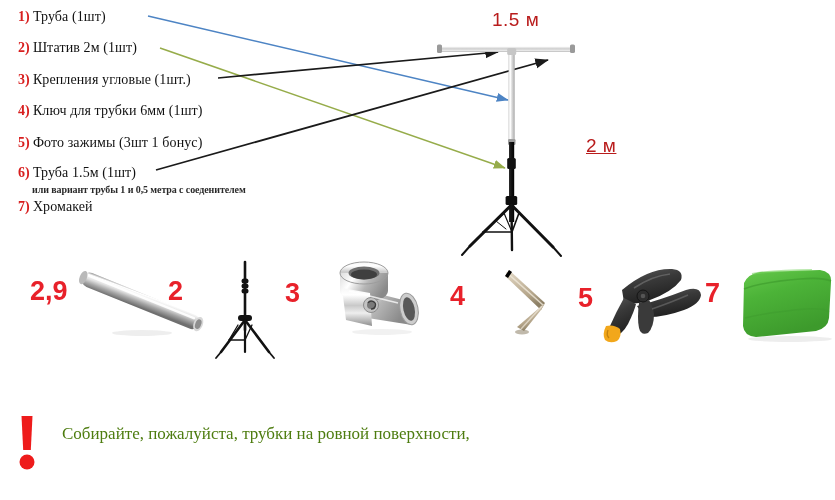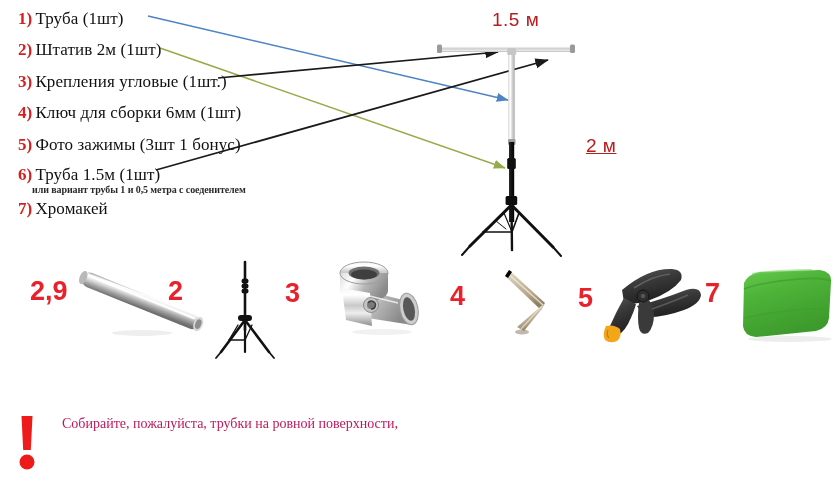--- a/index.html
+++ b/index.html
@@ -26,21 +26,21 @@
   
   #parts-list {
     position: absolute;
     left: 18px;
     top: 4px;
     width: 300px;
     z-index: 5;
   }
   .part-line {
     position: relative;
-    font-size: 17px;
+    font-size: 14px;
     line-height: 1.0;
     white-space: nowrap;
     color: #111111;
     letter-spacing: 0.1px;
   }
   .part-num {
     color: #d81f1f;
     font-weight: 700;
     margin-right: 3px;
   }
@@ -77,23 +77,24 @@
   #warning {
     position: absolute;
     left: 14px;
     top: 414px;
     display: flex;
     align-items: flex-start;
     z-index: 6;
   }
   #warning-text {
     margin-left: 22px;
-    font-size: 14px;
+    margin-top: 8px;
+    font-size: 17px;
     line-height: 1.45;
-    color: #be185d;
+    color: #4d7c0f;
   }
   .warn-line { white-space: nowrap; }
 
   
   svg.layer {
     position: absolute;
     left: 0;
     top: 0;
     width: 835px;
     height: 500px;
@@ -137,21 +138,21 @@
 
     <div class="part-line" style="position:absolute; left:0; top:37px;">
       <span class="part-num">2)</span><span>Штатив 2м (1шт)</span>
     </div>
 
     <div class="part-line" style="position:absolute; left:0; top:69px;">
       <span class="part-num">3)</span><span>Крепления угловые (1шт.)</span>
     </div>
 
     <div class="part-line" style="position:absolute; left:0; top:100px;">
-      <span class="part-num">4)</span><span>Ключ для сборки 6мм (1шт)</span>
+      <span class="part-num">4)</span><span>Ключ для трубки 6мм (1шт)</span>
     </div>
 
     <div class="part-line" style="position:absolute; left:0; top:132px;">
       <span class="part-num">5)</span><span>Фото зажимы (3шт 1 бонус)</span>
     </div>
 
     <div class="part-line" style="position:absolute; left:0; top:162px;">
       <span class="part-num">6)</span><span>Труба 1.5м (1шт)</span>
     </div>
 

